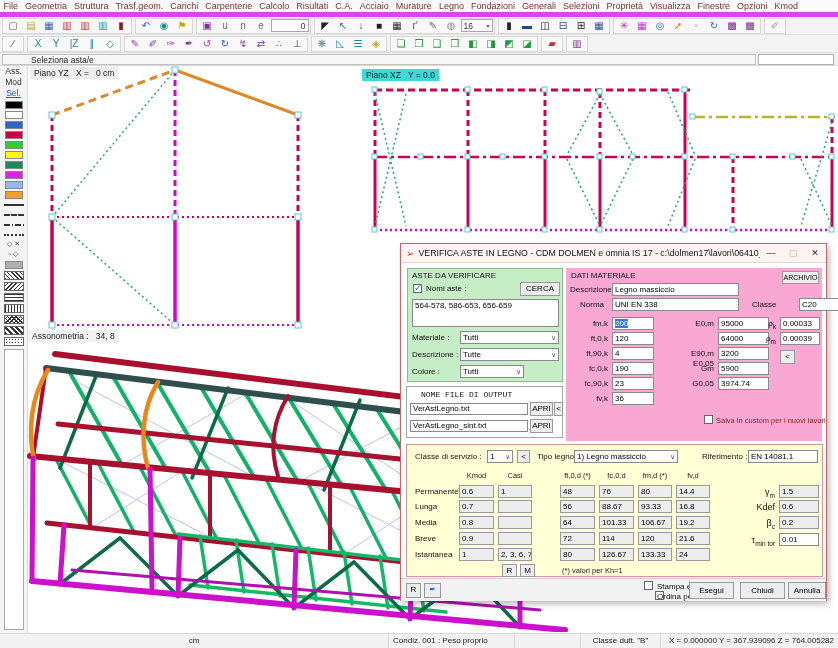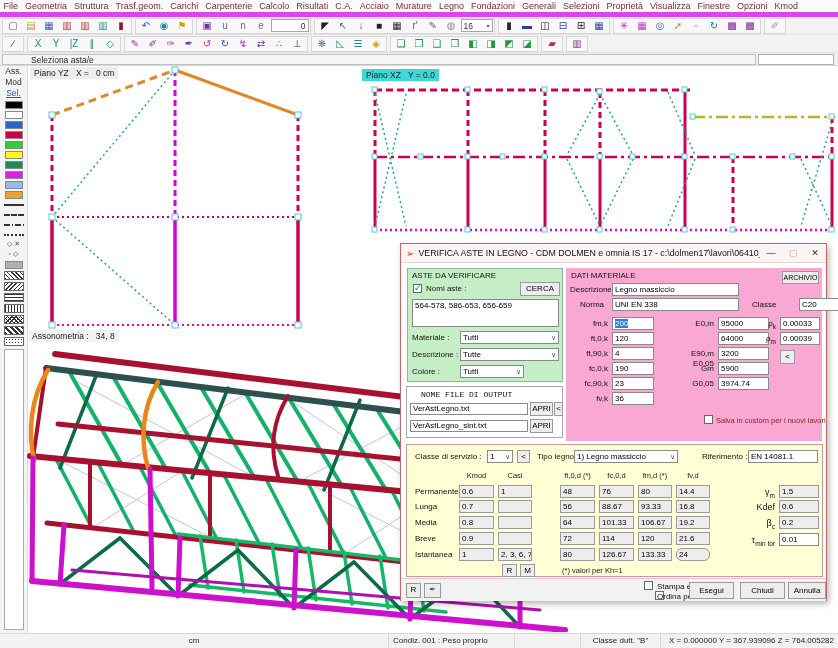--- a/index.html
+++ b/index.html
@@ -591,21 +591,21 @@
           <div class="field-gray abs" style="left: 153px; top: 87px; width: 35px;">72</div>
           <div class="field-gray abs" style="left: 192px; top: 87px; width: 35px;">114</div>
           <div class="field-gray abs" style="left: 231px; top: 87px; width: 34px;">120</div>
           <div class="field-gray abs" style="left: 269px; top: 87px; width: 34px;">21.6</div>
           <div class="krow-label" style="left: 8px; top: 105px;">Istantanea</div>
           <div class="field-gray abs" style="left: 52px; top: 103px; width: 35px;">1</div>
           <div class="field-gray abs" style="left: 91px; top: 103px; width: 34px;">2, 3, 6, 7</div>
           <div class="field-gray abs" style="left: 153px; top: 103px; width: 35px;">80</div>
           <div class="field-gray abs" style="left: 192px; top: 103px; width: 35px;">126.67</div>
           <div class="field-gray abs" style="left: 231px; top: 103px; width: 34px;">133.33</div>
-          <div class="field-gray abs" style="left: 269px; top: 103px; width: 34px; border-radius: 6px;">24</div>
+          <div class="field-gray abs" style="left: 269px; top: 103px; width: 34px;">24</div>
         </div>
       <div id="factor-rows">
           <span class="abs lbl" style="left: 330px; top: 42px; width: 38px; text-align: right; font-size: 9px;">γ<span class="sub">m</span></span>
           <div class="field-gray abs" style="left: 372px; top: 40px; width: 40px;">1.5</div>
           <span class="abs lbl" style="left: 330px; top: 57px; width: 38px; text-align: right; font-size: 9px;">Kdef</span>
           <div class="field-gray abs" style="left: 372px; top: 55px; width: 40px;">0.6</div>
           <span class="abs lbl" style="left: 330px; top: 73px; width: 38px; text-align: right; font-size: 9px;">β<span class="sub">c</span></span>
           <div class="field-gray abs" style="left: 372px; top: 71px; width: 40px;">0.2</div>
           <span class="abs lbl" style="left: 330px; top: 90px; width: 38px; text-align: right; font-size: 9px;">τ<span class="sub">min tor</span></span>
           <div class="field abs" style="left: 372px; top: 88px; width: 40px;">0.01</div>

